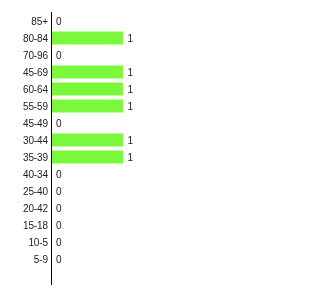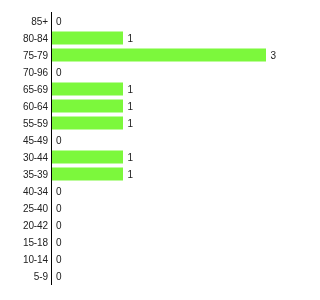--- a/index.html
+++ b/index.html
@@ -85,30 +85,25 @@
         <div class="bar-row">
           <div class="cat-label">85+</div>
           <div class="val-label" style="left: 56px;">0</div>
         </div>
         <div class="bar-row">
           <div class="cat-label">80-84</div>
           <div class="bar" style="width: 71.4706px;"></div>
           <div class="val-label" style="left: 127.471px;">1</div>
         </div>
         <div class="bar-row">
-          <div class="cat-label">75-79</div>
-          <div class="bar" style="width: 214.412px;"></div>
-          <div class="val-label" style="left: 270.412px;">3</div>
-        </div>
-        <div class="bar-row">
           <div class="cat-label">70-96</div>
           <div class="val-label" style="left: 56px;">0</div>
         </div>
         <div class="bar-row">
-          <div class="cat-label">65-69</div>
+          <div class="cat-label">45-69</div>
           <div class="bar" style="width: 71.4706px;"></div>
           <div class="val-label" style="left: 127.471px;">1</div>
         </div>
         <div class="bar-row">
           <div class="cat-label">60-64</div>
           <div class="bar" style="width: 71.4706px;"></div>
           <div class="val-label" style="left: 127.471px;">1</div>
         </div>
         <div class="bar-row">
           <div class="cat-label">55-59</div>
@@ -139,21 +134,21 @@
         </div>
         <div class="bar-row">
           <div class="cat-label">20-42</div>
           <div class="val-label" style="left: 56px;">0</div>
         </div>
         <div class="bar-row">
           <div class="cat-label">15-18</div>
           <div class="val-label" style="left: 56px;">0</div>
         </div>
         <div class="bar-row">
-          <div class="cat-label">10-14</div>
+          <div class="cat-label">10-5</div>
           <div class="val-label" style="left: 56px;">0</div>
         </div>
         <div class="bar-row">
           <div class="cat-label">5-9</div>
           <div class="val-label" style="left: 56px;">0</div>
         </div>
       </div>
   </div>
 </div>
 

